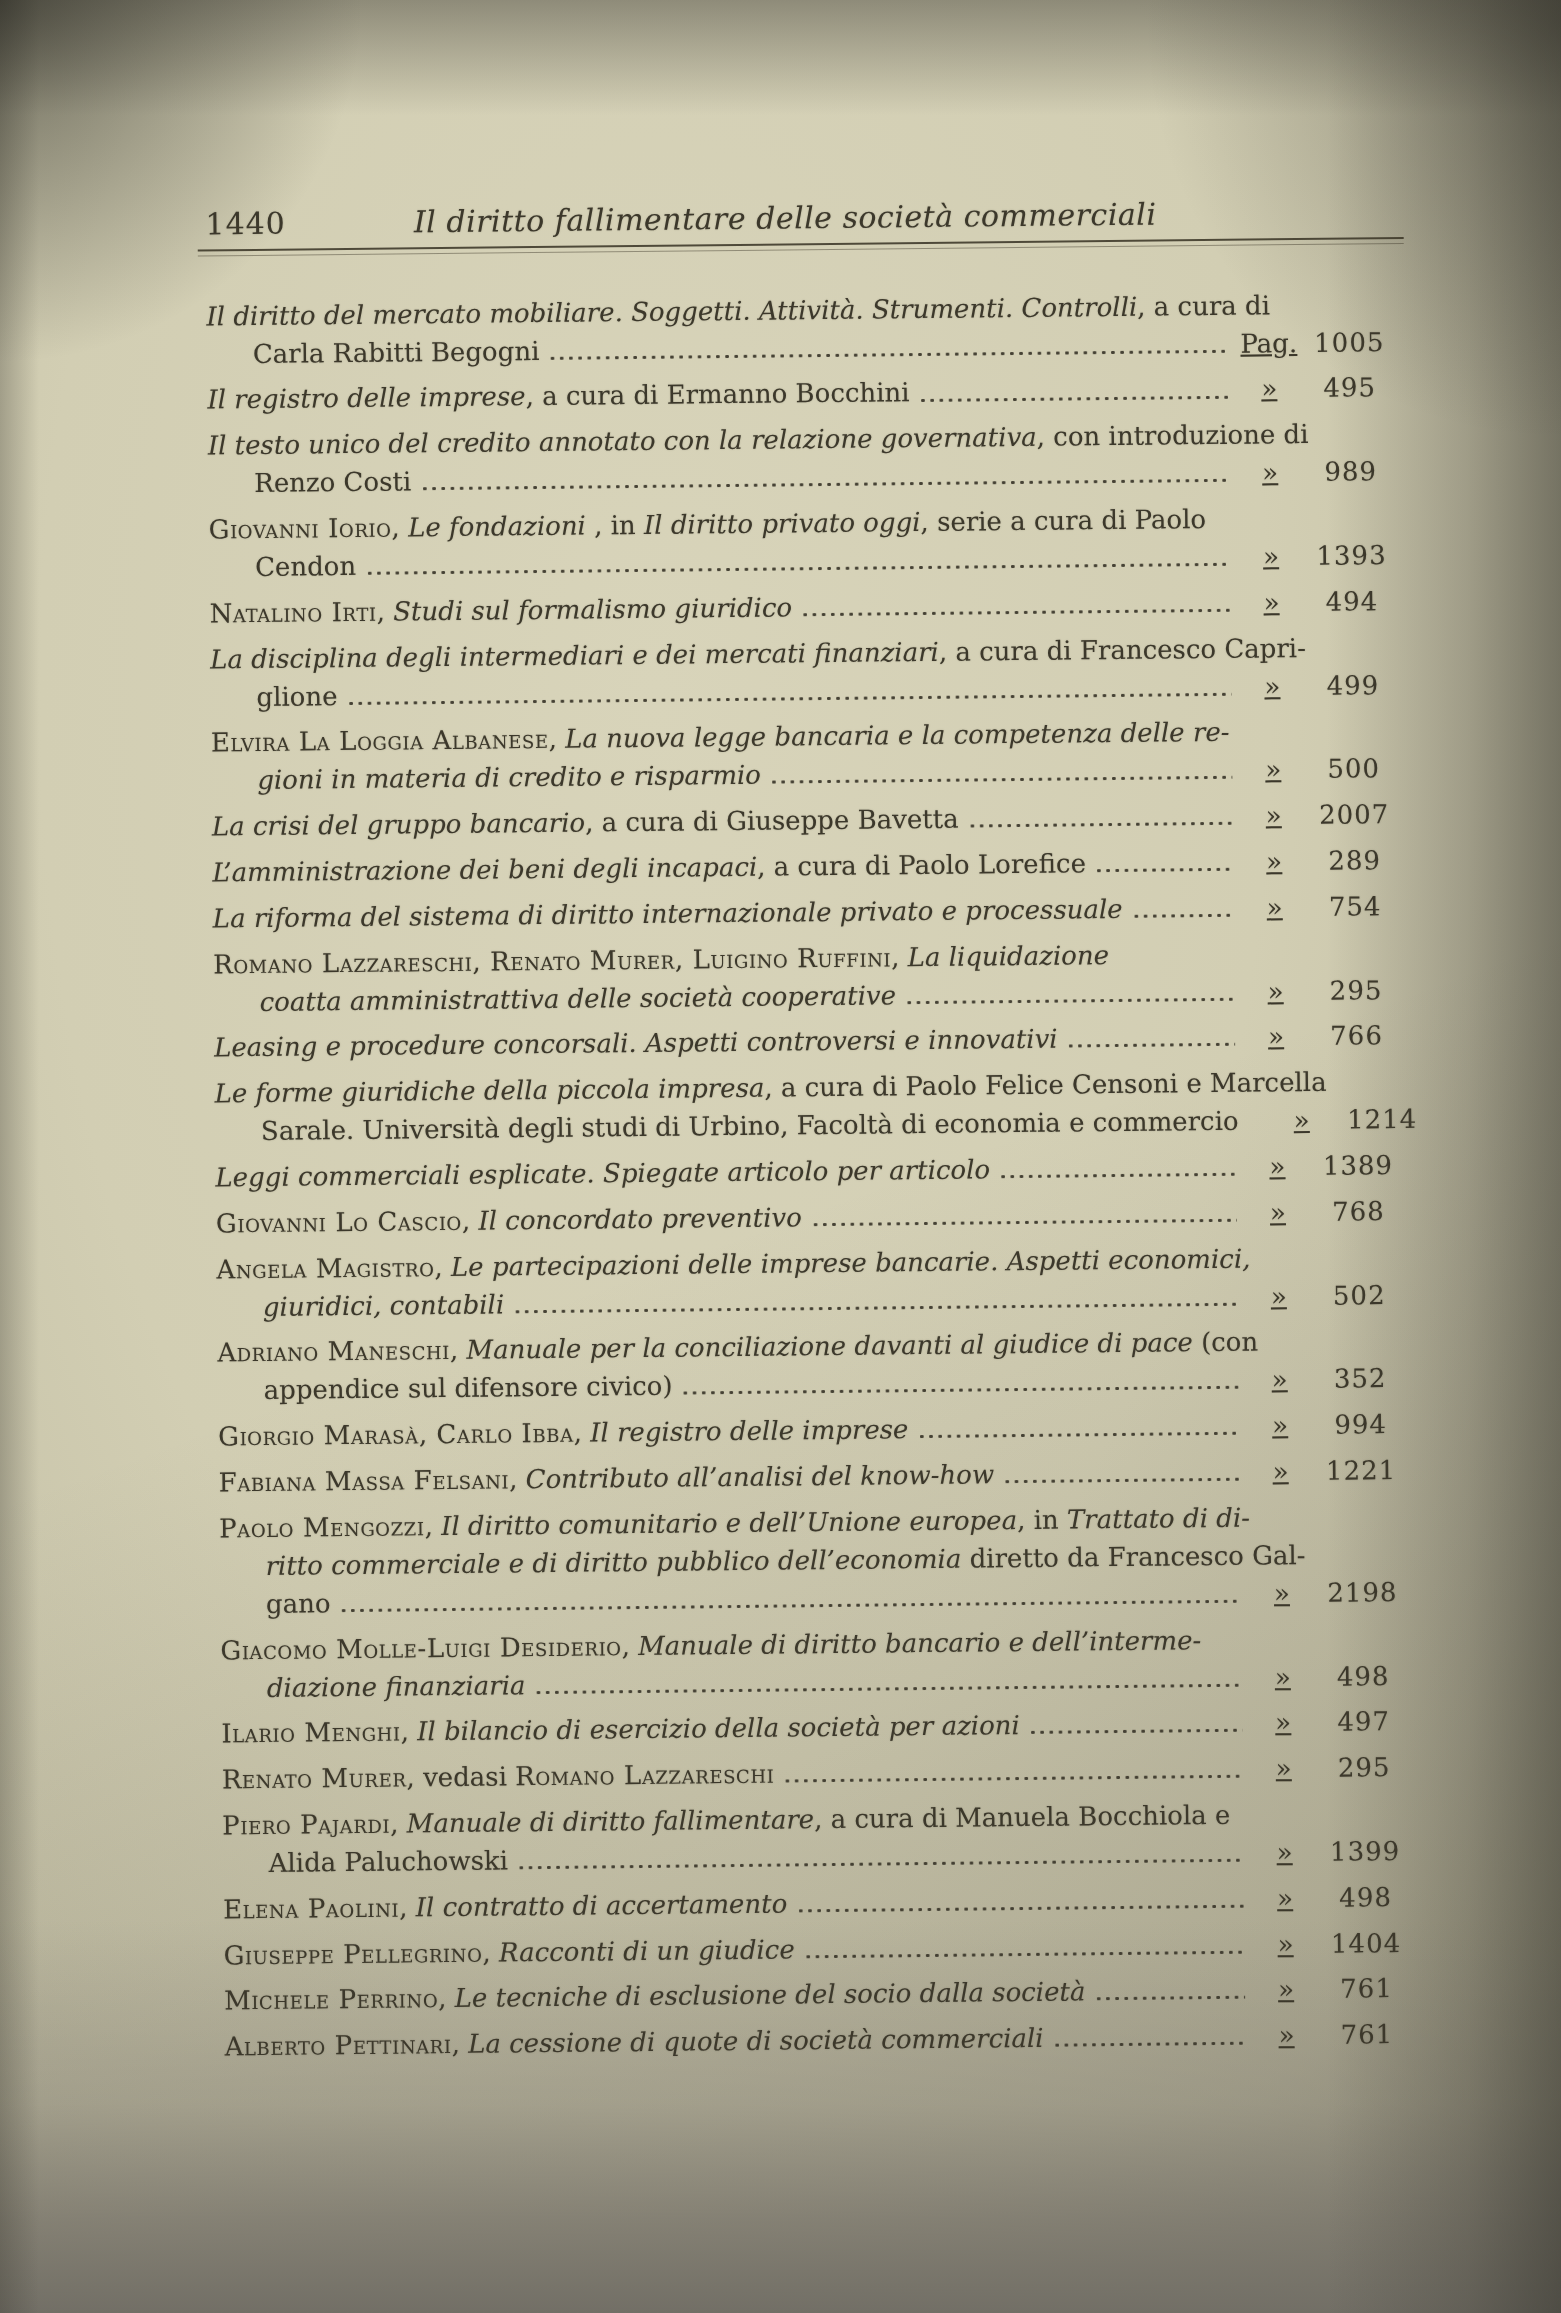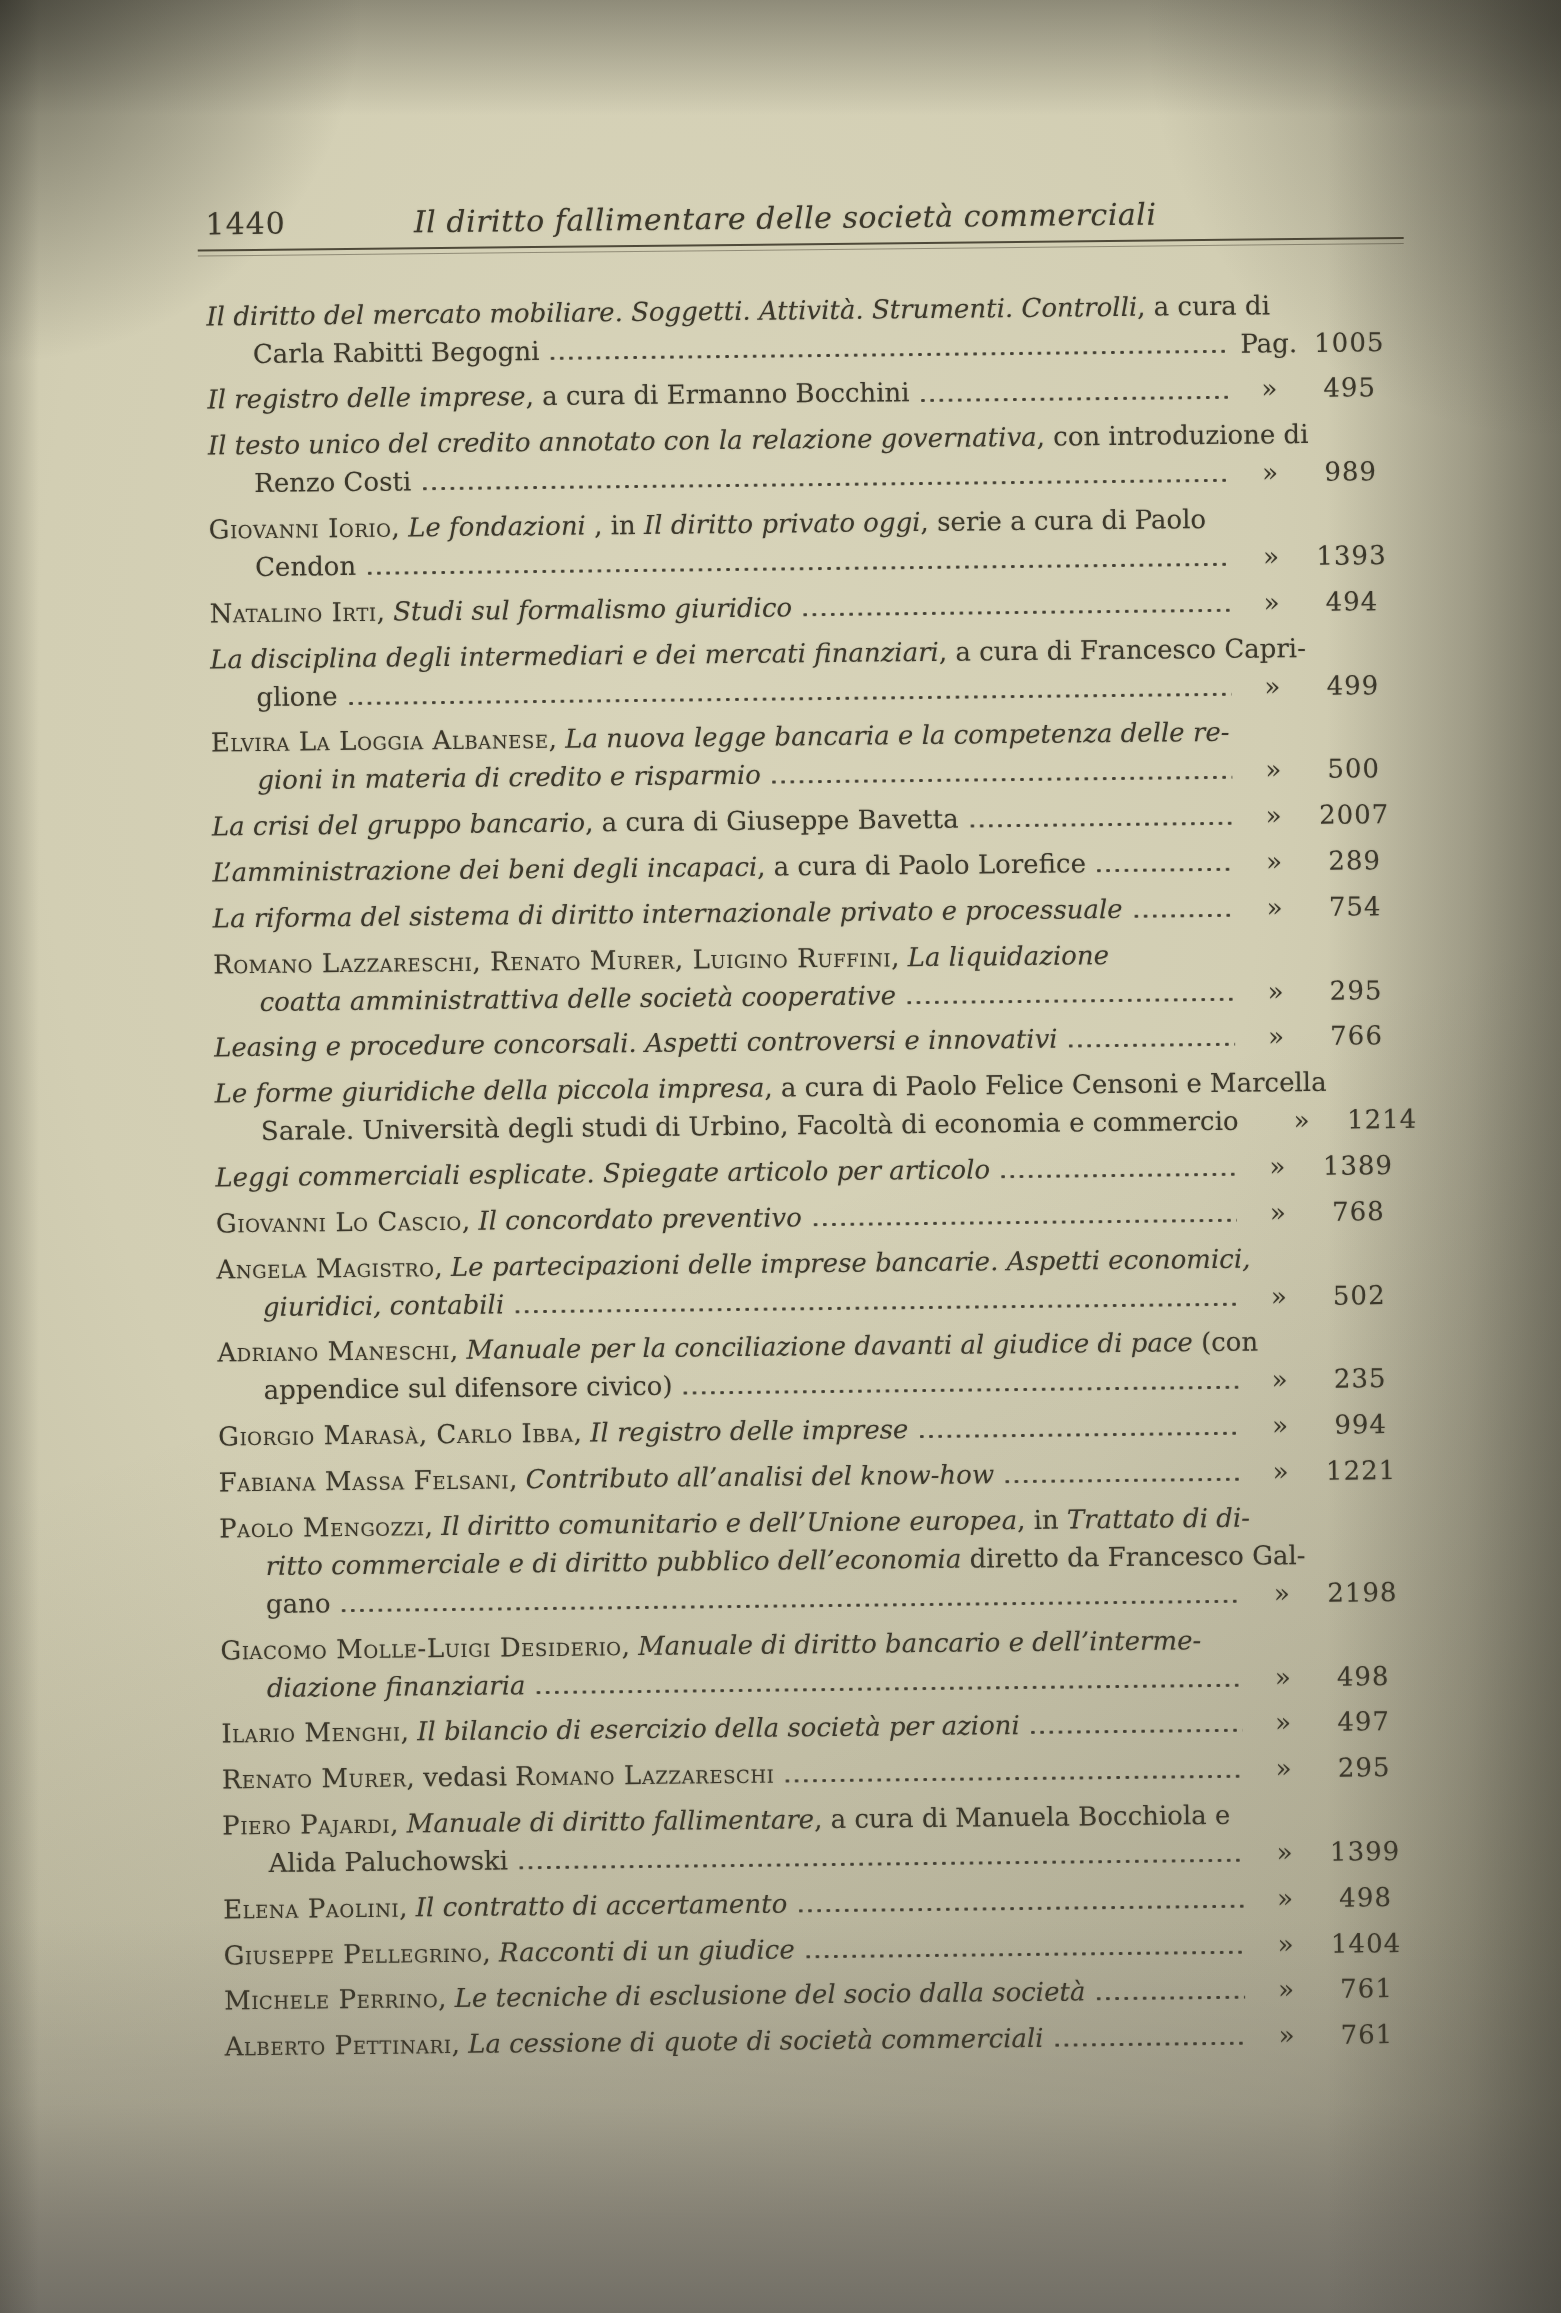--- a/index.html
+++ b/index.html
@@ -66,21 +66,21 @@
     min-width: 13.6px;
     height: 1em;
     margin: 0 3.9px 0 8.7px;
     align-self: flex-end;
     background-image: radial-gradient(circle, rgba(58,54,42,0.92) 1.6px, rgba(58,54,42,0) 2px);
     background-size: 9.2px 9.2px;
     background-repeat: repeat-x;
     background-position: left bottom 6.8px;
   }
   .leader.no-dots { background: none; }
-  .ref-mark { flex: none; width: 74px; text-align: center; }
+  .ref-mark { flex: none; width: 74px; text-align: center; text-decoration: underline; }
   .ref-num  { flex: none; width: 87px; text-align: center; letter-spacing: 1px; }
 </style>
 </head>
 <body>
 
 <div class="photo">
   <div class="page-content">
     <div class="header">
       <span class="pagenum">1440</span>
       <span class="running-title">Il diritto fallimentare delle società commerciali</span>
@@ -222,21 +222,21 @@
             <span class="ref-mark">»</span>
             <span class="ref-num">502</span>
           </div>
         </div>
         <div class="entry">
           <div class="line"><span class="line-text"><span class="seg-c">Adriano Maneschi</span><span class="seg-r">, </span><span class="seg-i">Manuale per la conciliazione davanti al giudice di pace</span><span class="seg-r"> (con</span></span></div>
           <div class="line cont last">
             <span class="line-text"><span class="seg-r">appendice sul difensore civico)</span></span>
             <span class="leader"></span>
             <span class="ref-mark">»</span>
-            <span class="ref-num">235</span>
+            <span class="ref-num">352</span>
           </div>
         </div>
         <div class="entry">
           <div class="line last">
             <span class="line-text"><span class="seg-c">Giorgio Marasà, Carlo Ibba</span><span class="seg-r">, </span><span class="seg-i">Il registro delle imprese</span></span>
             <span class="leader"></span>
             <span class="ref-mark">»</span>
             <span class="ref-num">994</span>
           </div>
         </div>

